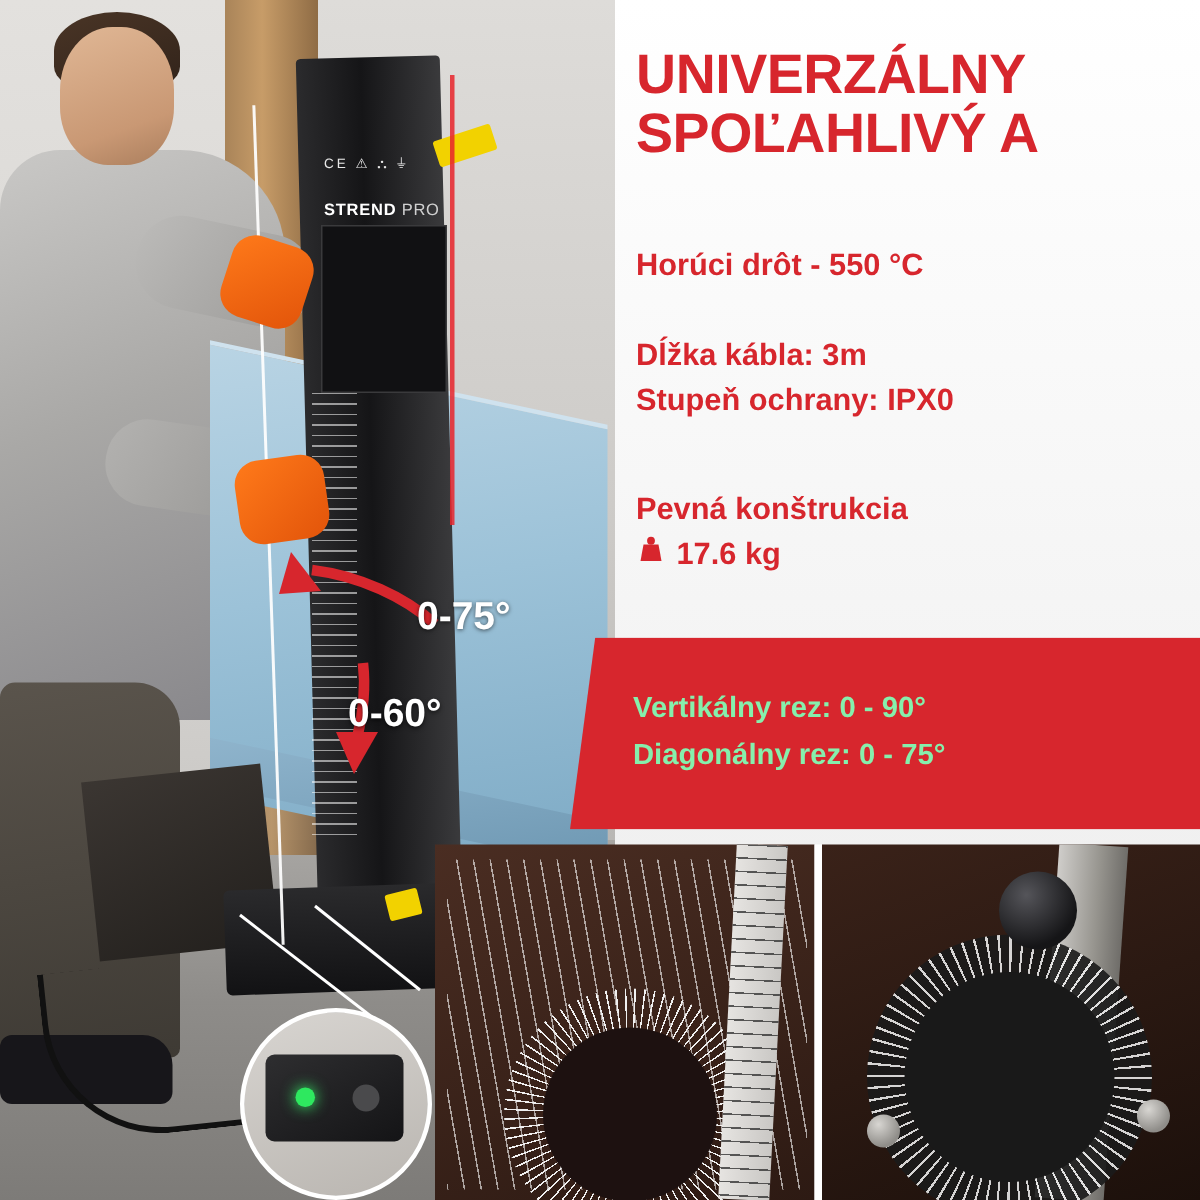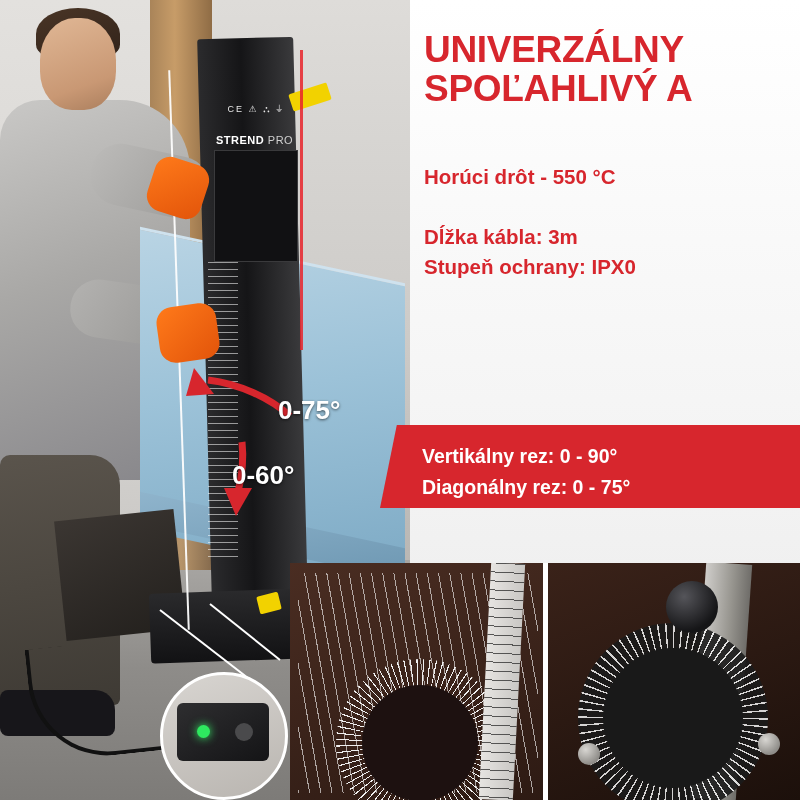--- a/index.html
+++ b/index.html
@@ -113,21 +113,21 @@
     background: #111113;
     border: 1px solid #3a3a3c;
   }
   .machine-brand {
     position: absolute; left: 216px; top: 134px; width: 80px;
     color: #ffffff; font-size: 11px; font-weight: bold; letter-spacing: .5px;
   }
   .machine-brand .pro { color: #d0d0d0; font-weight: normal; }
   .machine-marks {
     position: absolute; left: 216px; top: 104px; width: 80px;
-    color: #e8e8e8; font-size: 9px; letter-spacing: 2px; text-align: center;
+    color: #e8e8e8; font-size: 9px; letter-spacing: 2px;
   }
   .machine-scale {
     position: absolute; left: 208px; top: 262px; width: 30px; height: 300px;
     background: repeating-linear-gradient(180deg, #ffffff 0 1px, transparent 1px 7px);
     opacity: .55;
   }
   .machine-base {
     position: absolute; left: 150px; top: 590px; width: 215px; height: 70px;
     background: linear-gradient(180deg, #2a2a2c 0%, #121214 100%);
     border-radius: 4px;
@@ -250,26 +250,26 @@
   .spec-1 { top: 162px; }
   .spec-2 { top: 222px; }
   .spec-3 { top: 325px; }
   .weight-row { display: flex; align-items: center; gap: 7px; }
   .weight-icon { display: inline-block; }
 
   
   .red-band {
     position: absolute;
     left: 380px; top: 425px;
-    width: 420px; height: 83px;
+    width: 420px; height: 128px;
     background: #d7262d;
-    color: #ffffff;
+    color: #86efac;
     font-size: 19.5px;
     font-weight: bold;
-    padding: 16px 0 0 42px;
+    padding: 32px 0 0 42px;
     box-sizing: border-box;
     line-height: 1.6;
     clip-path: polygon(4% 0, 100% 0, 100% 100%, 0 100%);
   }
 
   
   .thumb {
     position: absolute;
     top: 563px;
     height: 237px;
@@ -400,20 +400,32 @@
 
     <div class="spec-block spec-1">
       <div>Horúci drôt - 550 °C</div>
     </div>
 
     <div class="spec-block spec-2">
       <div>Dĺžka kábla: 3m</div>
       <div>Stupeň ochrany: IPX0</div>
     </div>
 
+    <div class="spec-block spec-3">
+      <div>Pevná konštrukcia</div>
+      <div class="weight-row">
+        <span class="weight-icon">
+          <svg width="20" height="20" viewBox="0 0 20 20">
+            <path d="M3 18 L5 7 L15 7 L17 18 Z" fill="#d7262d"></path>
+            <circle cx="10" cy="4.5" r="2.6" fill="#d7262d"></circle>
+          </svg>
+        </span>
+        <span>17.6 kg</span>
+      </div>
+    </div>
   </div>
 
   <div class="red-band">
     <div>Vertikálny rez:  0 - 90°</div>
     <div>Diagonálny rez:  0 - 75°</div>
   </div>
 
   <div class="thumb thumb-1">
     <div class="wire-fan"></div>
     <div class="arc-gauge"></div>

